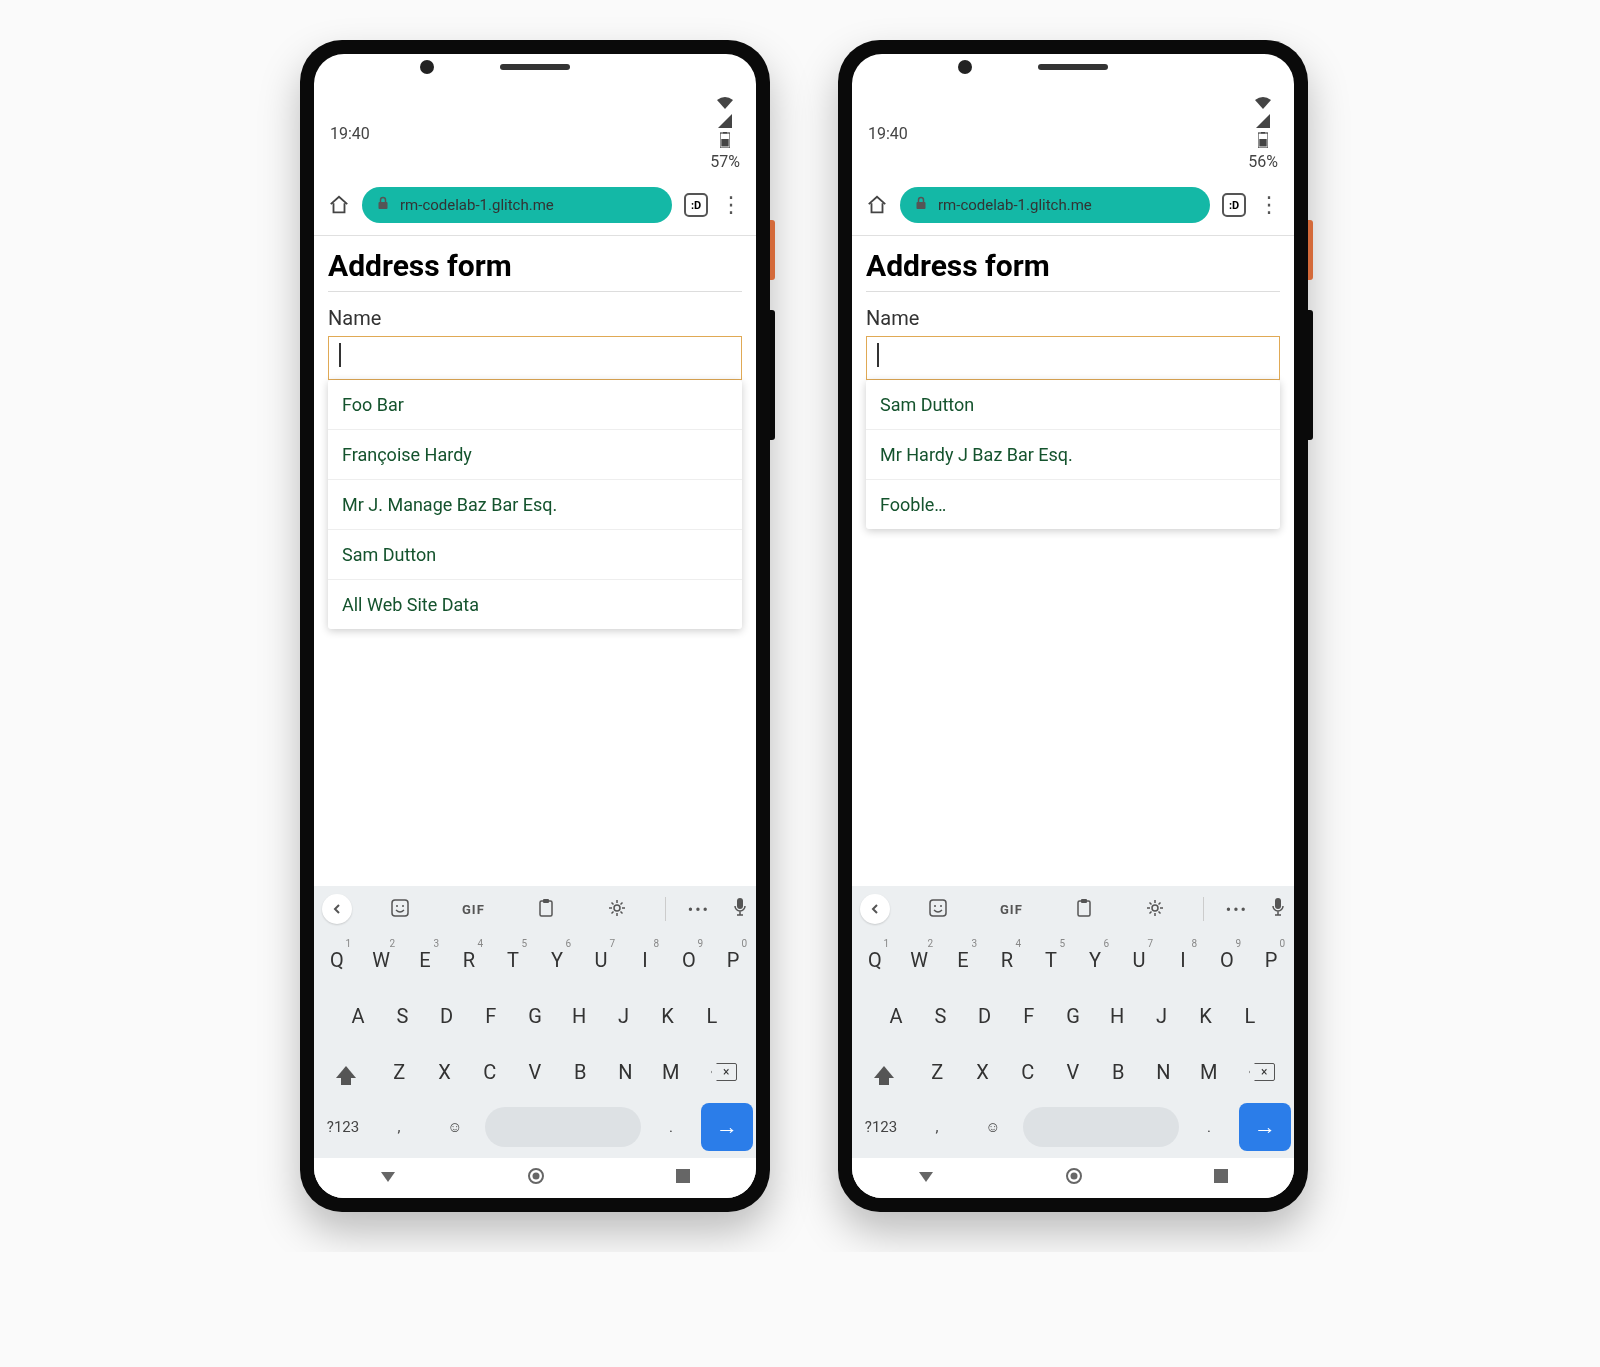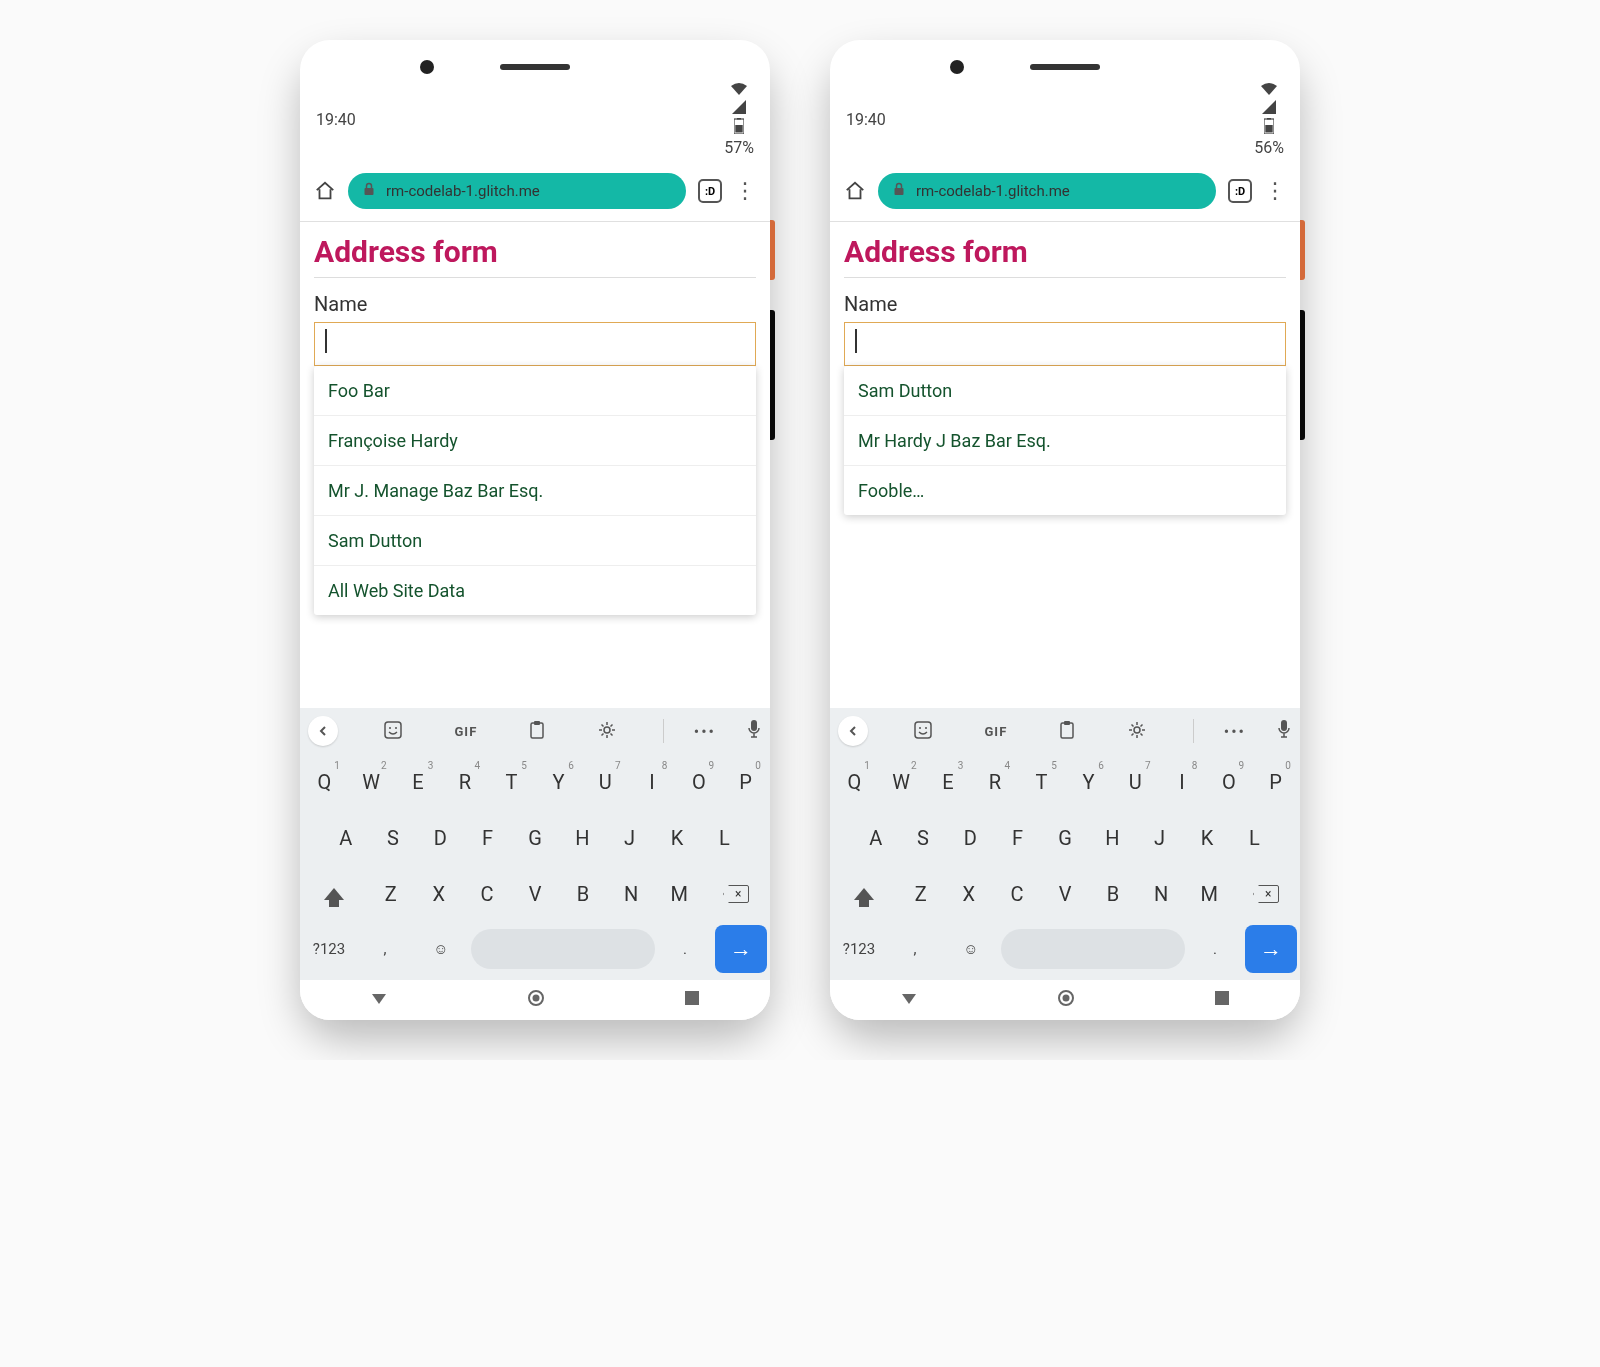--- a/index.html
+++ b/index.html
@@ -6,25 +6,27 @@
     body {
       background: #fafafa;
       font-family: Roboto, -apple-system, Arial, sans-serif;
       padding: 40px;
       display: flex;
       gap: 60px;
       justify-content: center;
     }
     .phone {
       width: 470px;
-      height: 980px;
+      height: 1172px;
       background: #0a0a0a;
       border-radius: 42px;
+      padding: 14px;
       position: relative;
       box-shadow: 0 20px 40px rgba(0,0,0,.25);
+      margin-left: 8px;
     }
     .side-btn {
       position: absolute;
       right: -5px;
       width: 5px;
       background: #d46a3a;
       top: 180px;
       height: 60px;
       border-radius: 0 3px 3px 0;
     }
@@ -111,21 +113,21 @@
     .dots-btn { font-size: 22px; color: #555; line-height: 0; }
     .content {
       flex: 1;
       padding: 12px 14px;
       background: #fff;
       overflow: hidden;
     }
     .page-title {
       font-size: 30px;
       font-weight: 700;
-      color: #be185d;
+      color: #000000;
       padding-bottom: 8px;
       border-bottom: 1px solid #ddd;
       margin-bottom: 14px;
     }
     .field-label {
       font-size: 20px;
       color: #333;
       margin-bottom: 6px;
     }
     .text-input {
@@ -160,21 +162,21 @@
     .dd-item:last-child { border-bottom: none; }
     .keyboard {
       background: #eceff1;
       padding-bottom: 4px;
     }
     .kb-suggest {
       display: flex;
       align-items: center;
       height: 46px;
       padding: 0 8px;
-      gap: 20px;
+      gap: 12px;
     }
     .kb-chip {
       width: 30px; height: 30px;
       background: #fff;
       border-radius: 50%;
       display: flex;
       align-items: center;
       justify-content: center;
       box-shadow: 0 1px 2px rgba(0,0,0,.15);
     }

